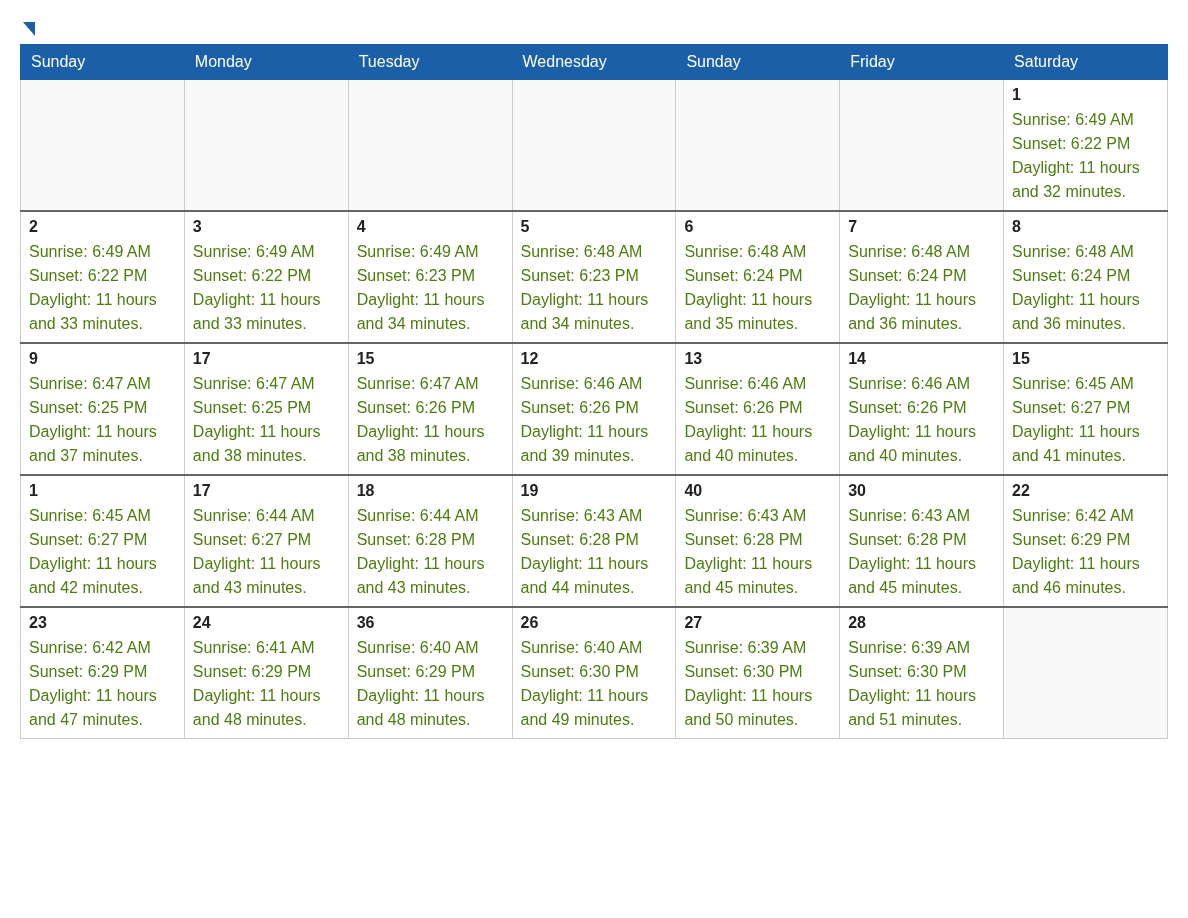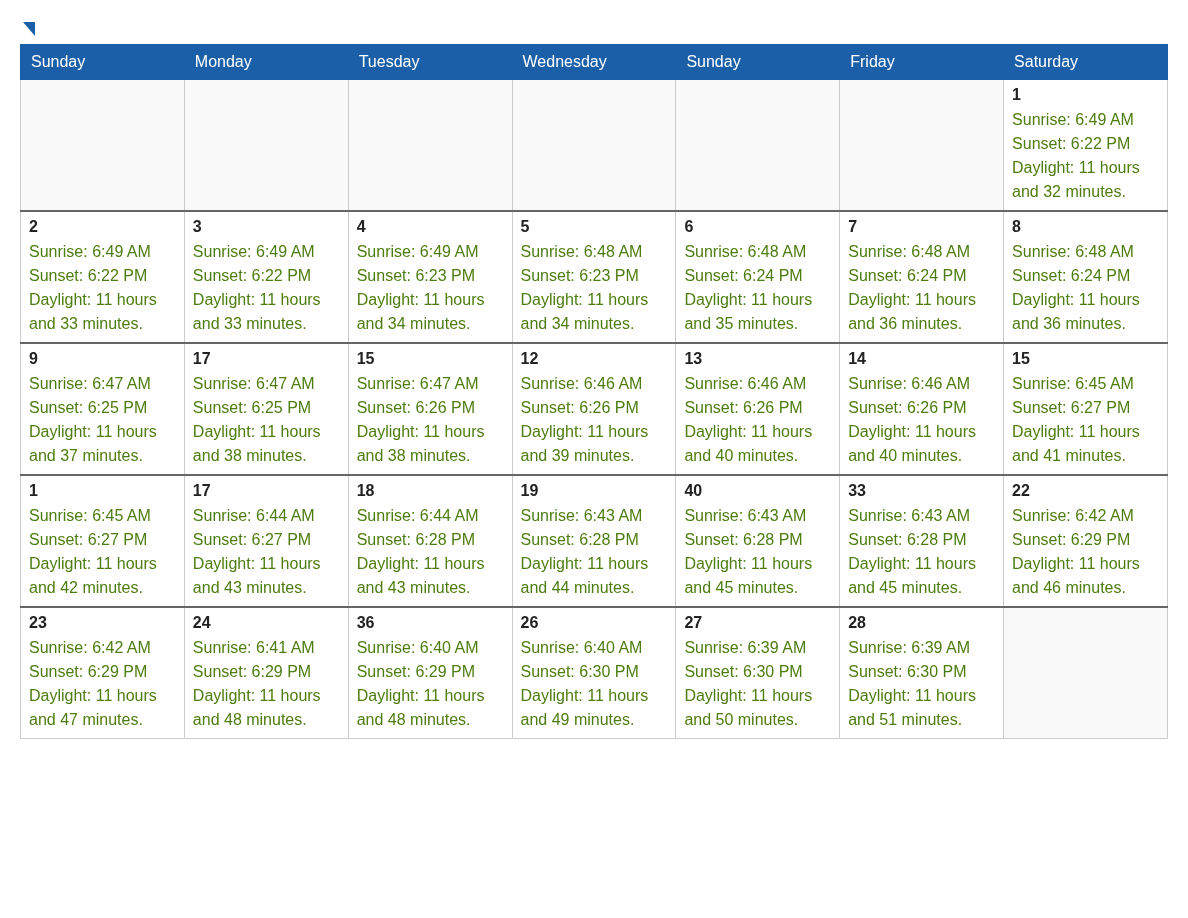--- a/index.html
+++ b/index.html
@@ -277,21 +277,21 @@
 and 44 minutes.</div>
         </td>
         <td>
           <span class="day-number">40</span>
           <div class="day-info" style="white-space: pre-line;">Sunrise: 6:43 AM
 Sunset: 6:28 PM
 Daylight: 11 hours
 and 45 minutes.</div>
         </td>
         <td>
-          <span class="day-number">33</span>
+          <span class="day-number">30</span>
           <div class="day-info" style="white-space: pre-line;">Sunrise: 6:43 AM
 Sunset: 6:28 PM
 Daylight: 11 hours
 and 45 minutes.</div>
         </td>
         <td>
           <span class="day-number">22</span>
           <div class="day-info" style="white-space: pre-line;">Sunrise: 6:42 AM
 Sunset: 6:29 PM
 Daylight: 11 hours

